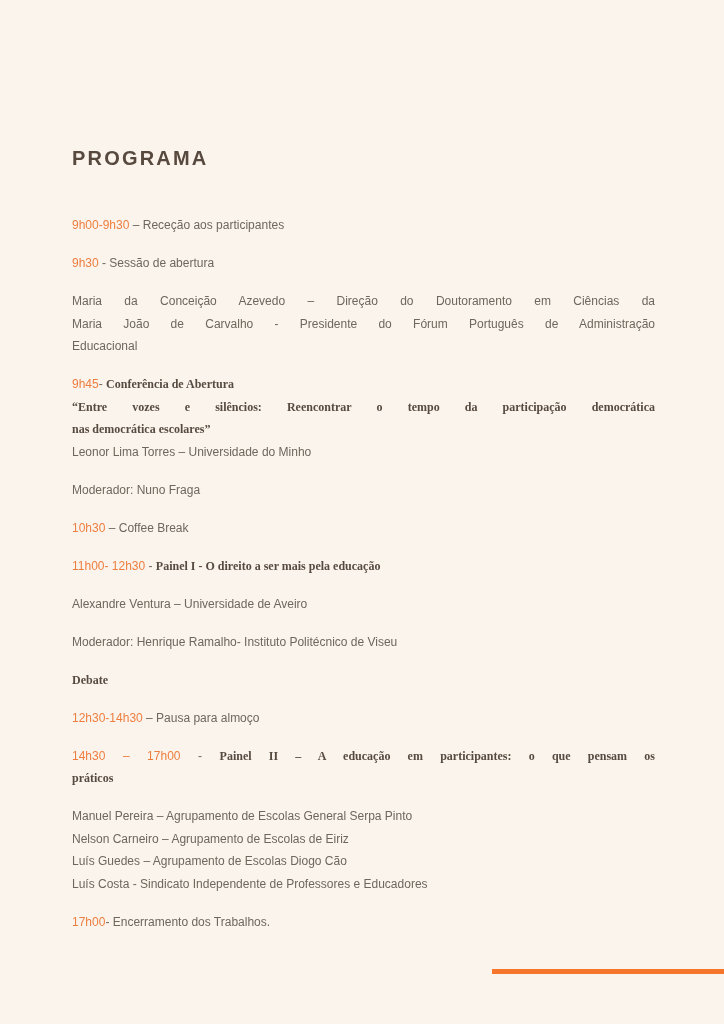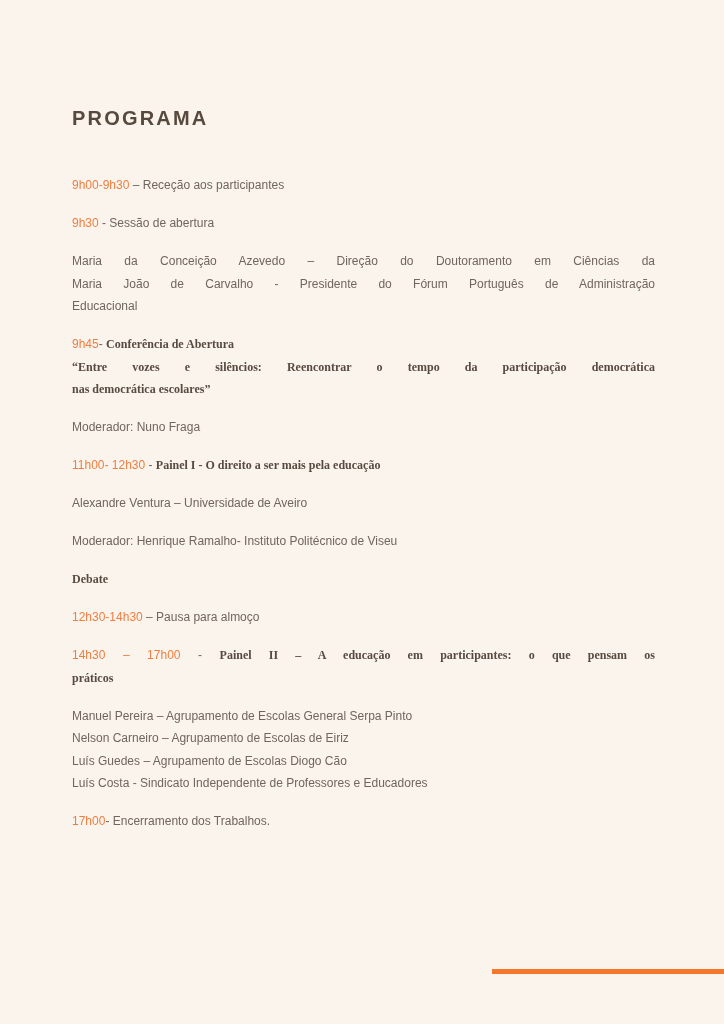--- a/index.html
+++ b/index.html
@@ -12,20 +12,21 @@
     position: relative;
     overflow: hidden;
     background: var(--c-background, #FAF4EC);
     font-family: "Liberation Sans", sans-serif;
   }
   .page {
     position: absolute;
     inset: 0;
     padding: 108px 69px 0 72px;
     box-sizing: border-box;
+    margin-top: 40px;
   }
   .title {
     margin: 0 0 46px 0;
     font-size: 20px;
     line-height: 20px;
     font-weight: 700;
     letter-spacing: 2.2px;
     color: var(--c-title, #57493E);
   }
   .entry {
@@ -68,23 +69,27 @@
       </p>
       <p class="entry">
         <span class="line justify"><span class="seg body">Maria da Conceição Azevedo – Direção do Doutoramento em Ciências da</span></span>
         <span class="line justify"><span class="seg body">Maria João de Carvalho - Presidente do Fórum Português de Administração</span></span>
         <span class="line"><span class="seg body">Educacional</span></span>
       </p>
       <p class="entry">
         <span class="line"><span class="seg time">9h45</span><span class="seg body">- </span><span class="seg bold">Conferência de Abertura</span></span>
         <span class="line justify"><span class="seg bold">“Entre vozes e silêncios: Reencontrar o tempo da participação democrática</span></span>
         <span class="line"><span class="seg bold">nas democrática escolares”</span></span>
+        <span class="line"><span class="seg body">Leonor Lima Torres – Universidade do Minho</span></span>
       </p>
       <p class="entry">
         <span class="line"><span class="seg body">Moderador: Nuno Fraga</span></span>
+      </p>
+      <p class="entry">
+        <span class="line"><span class="seg time">10h30</span><span class="seg body"> – Coffee Break</span></span>
       </p>
       <p class="entry">
         <span class="line"><span class="seg time">11h00- 12h30</span><span class="seg body"> - </span><span class="seg bold">Painel I - O direito a ser mais pela educação</span></span>
       </p>
       <p class="entry">
         <span class="line"><span class="seg body">Alexandre Ventura – Universidade de Aveiro</span></span>
       </p>
       <p class="entry">
         <span class="line"><span class="seg body">Moderador: Henrique Ramalho- Instituto Politécnico de Viseu</span></span>
       </p>

